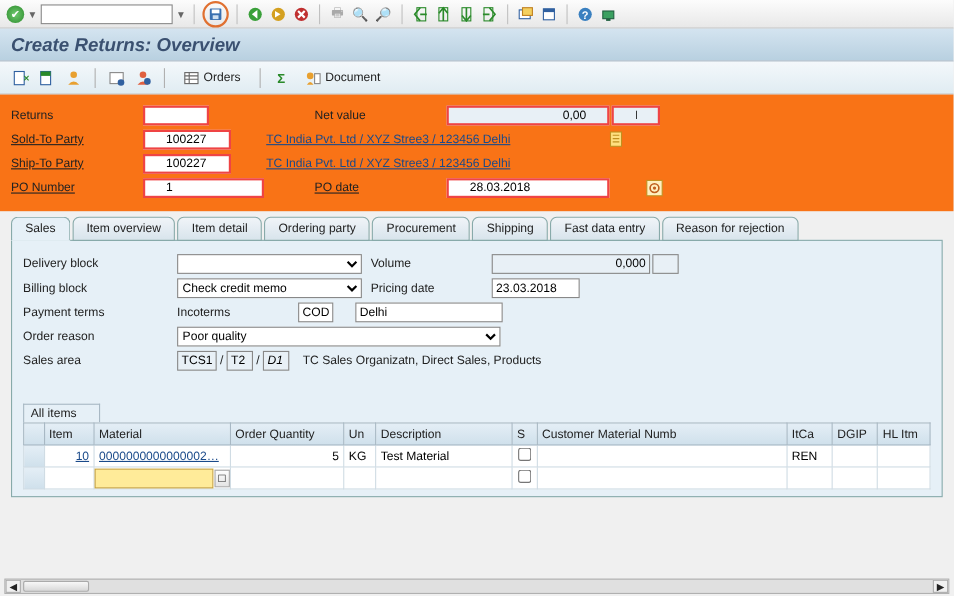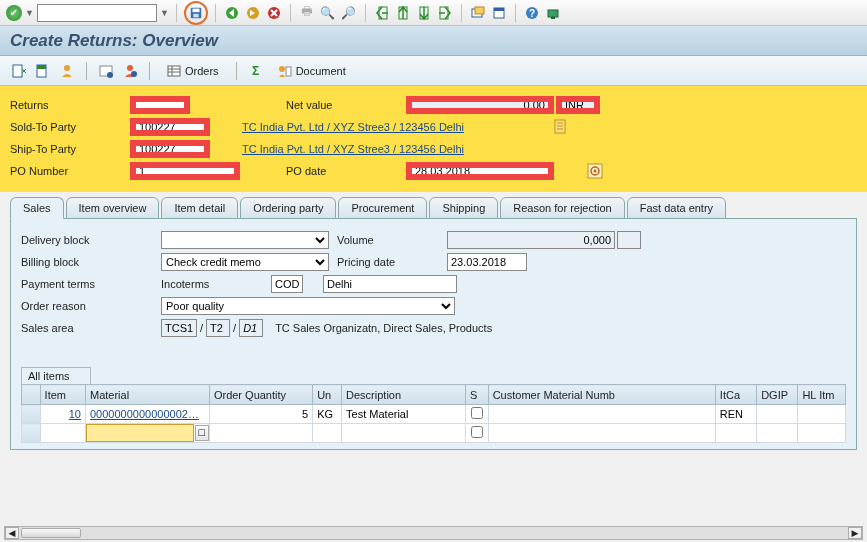--- a/index.html
+++ b/index.html
@@ -21,25 +21,25 @@
   .title-bar { height: 30px; background: linear-gradient(#d4e4f0,#b8d0e0); border-bottom: 1px solid #a0b0c0; display:flex; align-items:center; padding: 0 10px; }
   .title-bar-text { font-size: 17px; font-style: italic; font-weight: bold; color: #3a5070; }
   
   
   .sub-toolbar { height: 30px; background: linear-gradient(#f4f8fb,#e0ecf2); border-bottom: 1px solid #c0c0c0; display:flex; align-items:center; padding: 0 10px; gap: 6px; }
   .sub-icon { width: 18px; height: 18px; display:flex; align-items:center; justify-content:center; font-size:12px; cursor:pointer; }
   .sub-btn { display:flex; align-items:center; gap:4px; padding: 1px 6px; border: 1px solid transparent; cursor:pointer; }
   .sub-sep { width: 1px; height: 18px; background: #b0b0b0; margin: 0 4px; }
   
   
-  .header-form { padding: 8px 10px 10px 10px; background: #fde047; }
+  .header-form { padding: 8px 10px 10px 10px; background: #f97316; }
   .form-row { display:flex; align-items:center; height: 22px; }
   .form-label { width: 120px; }
-  .form-label-u { }
-  .form-input { height: 18px; border: 6px solid #ef4444; background: #fff; padding: 0 3px; font-size: 11px; }
+  .form-label-u { text-decoration: underline; }
+  .form-input { height: 18px; border: 2px solid #ef4444; background: #fff; padding: 0 19px; font-size: 11px; }
   .form-input-ro { background: #e8f0f6; }
   .form-link { color: #1a4a8a; text-decoration: underline; cursor:pointer; }
   .right-icon { width: 18px; height: 18px; display:flex; align-items:center; justify-content:center; }
   
   
   .tab-container { margin: 4px 10px 0 10px; }
   .tab-strip { display:flex; gap:2px; position:relative; top:1px; z-index:2; }
   .tab { padding: 4px 12px; background: linear-gradient(#f0f4f8,#d8e4ec); border: 1px solid #8aa; border-top-left-radius:6px; border-top-right-radius:6px; cursor:pointer; font-size:11px; }
   .tab.active { background: #e6f0f7; border-bottom-color: #e6f0f7; }
   .tab-panel { border: 1px solid #8aa; background: #e6f0f7; padding: 10px 10px 6px 10px; position:relative; z-index:1; }
@@ -271,29 +271,29 @@
 </div>
 
 <div class="tab-container">
   <div class="tab-strip">
     <div class="tab active">Sales</div>
     <div class="tab">Item overview</div>
     <div class="tab">Item detail</div>
     <div class="tab">Ordering party</div>
     <div class="tab">Procurement</div>
     <div class="tab">Shipping</div>
+    <div class="tab">Fast data entry</div>
     <div class="tab">Reason for rejection</div>
-    <div class="tab">Fast data entry</div>
   </div>
   <div class="tab-panel">
     <div class="grid-row">
       <span class="gcol1">Delivery block</span>
       <span class="gcol2"><select class="sel" style="width:168px;"><option></option></select></span>
       <span class="gcol3">Volume</span>
-      <input class="txt txt-ro ta-right" style="width: 168px;" readonly="" value="0,000">
+      <input class="txt txt-ro ta-right" style="width: 144px;" readonly="" value="0,000">
       <input class="txt txt-ro" style="width: 24px; margin-left: 2px;" readonly="" value="">
     </div>
     <div class="grid-row">
       <span class="gcol1">Billing block</span>
       <span class="gcol2"><select class="sel" style="width:168px;"><option>Check credit memo</option></select></span>
       <span class="gcol3">Pricing date</span>
       <input class="txt" style="width: 80px;" value="23.03.2018">
     </div>
     <div class="grid-row">
       <span class="gcol1">Payment terms</span>

